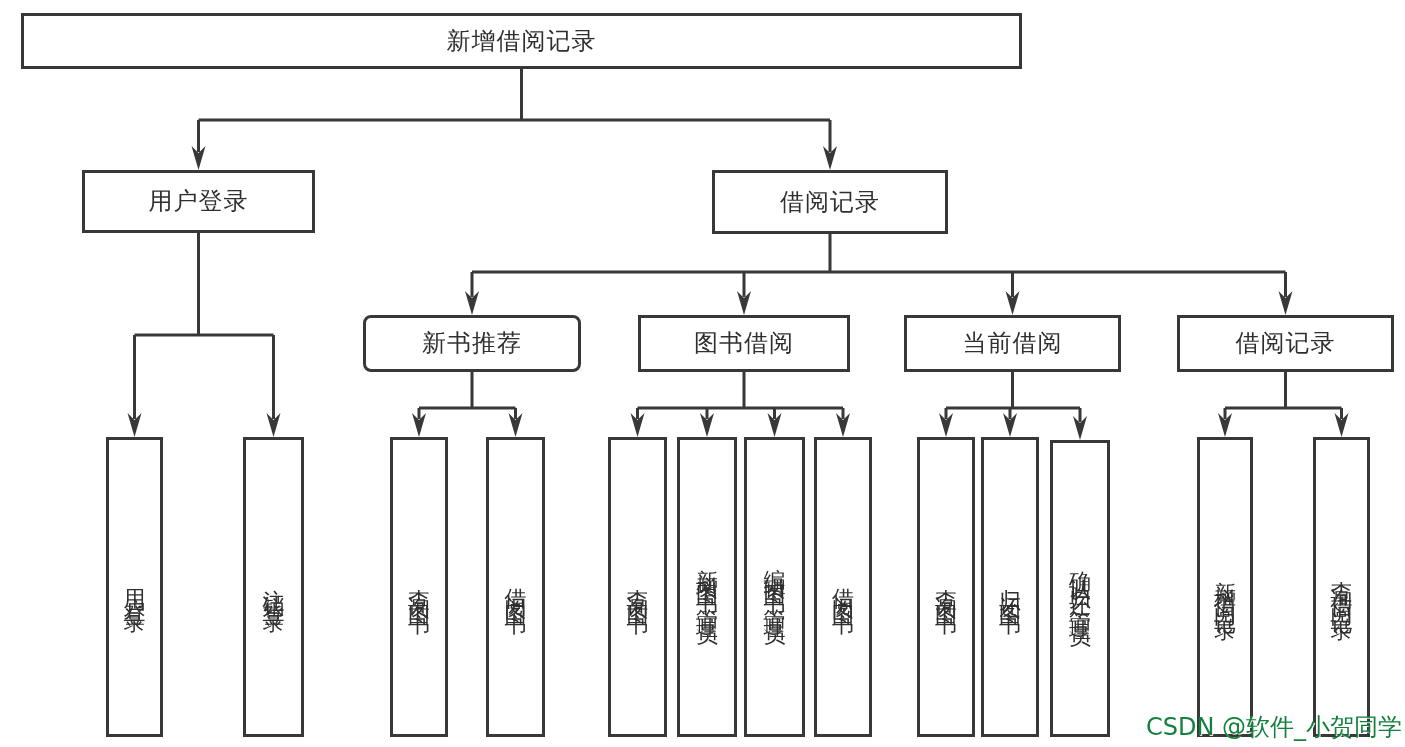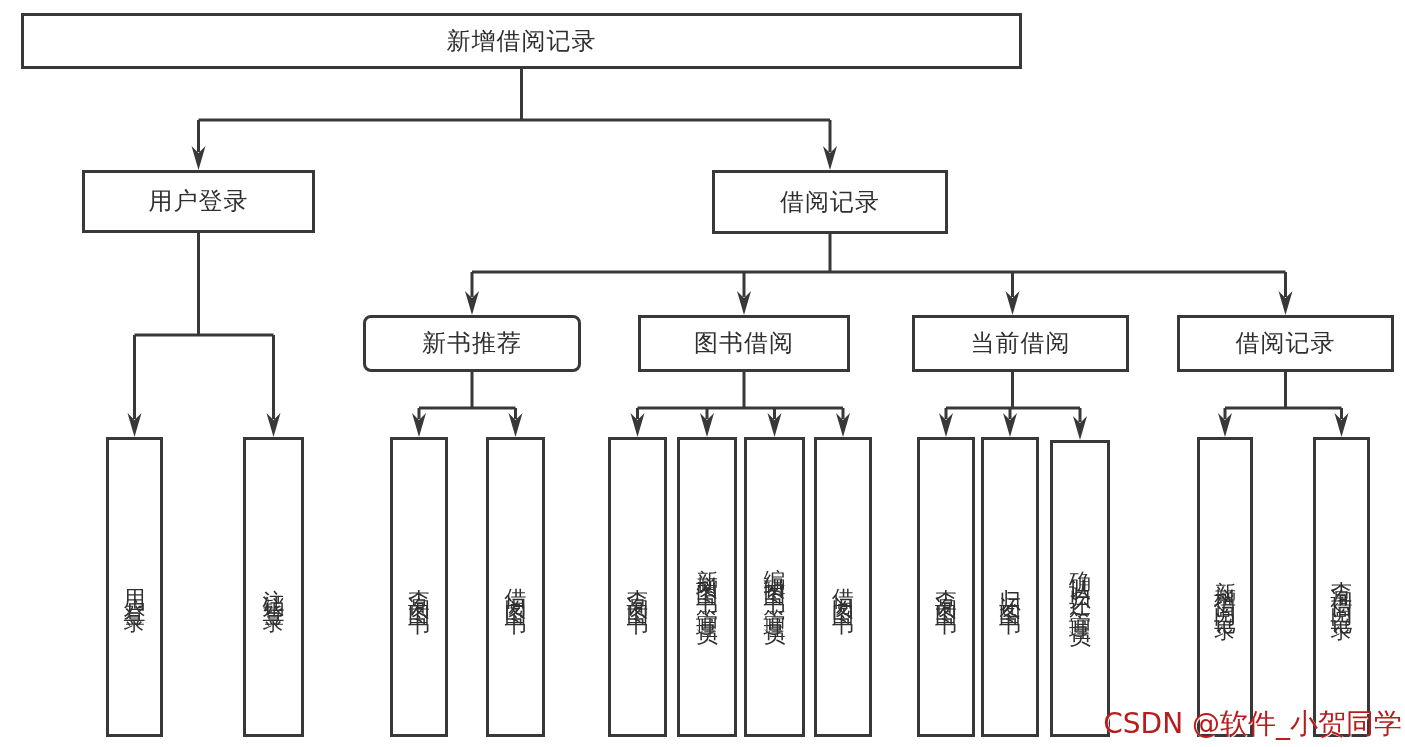--- a/index.html
+++ b/index.html
@@ -33,22 +33,22 @@
     writing-mode: vertical-rl;
     text-orientation: mixed;
     font-size: 22px;
     line-height: 1;
     letter-spacing: 8px;
   }
   .watermark {
     position: absolute;
     right: 3px;
     bottom: 4px;
-    font-size: 28px;
-    color: #b91c1c;
+    font-size: 24px;
+    color: #15803d;
     text-shadow: 1px 1px 0 rgba(255,255,255,0.85);
     white-space: nowrap;
     z-index: 5;
     margin-top: 8px;
   }
 </style>
 </head>
 <body>
 
 <div id="canvas">
@@ -102,21 +102,21 @@
   <div class="node h" style="left:712px; top:170px; width:236px; height:64px;">
     <span class="lbl">借阅记录</span>
   </div>
 
   <div class="node h" style="left:363px; top:315px; width:218px; height:57px;border-radius:8px;">
     <span class="lbl">新书推荐</span>
   </div>
   <div class="node h" style="left:638px; top:315px; width:212px; height:57px;">
     <span class="lbl">图书借阅</span>
   </div>
-  <div class="node h" style="left:904px; top:315px; width:217px; height:57px;margin-left:8px;">
+  <div class="node h" style="left:904px; top:315px; width:217px; height:57px;">
     <span class="lbl">当前借阅</span>
   </div>
   <div class="node h" style="left:1177px; top:315px; width:217px; height:57px;">
     <span class="lbl">借阅记录</span>
   </div>
 
   <div class="node v" style="left:106px; top:437px; width:57px; height:300px;">
     <span class="lbl">用户登录</span>
   </div>
   <div class="node v" style="left:243px; top:437px; width:61px; height:300px;">

